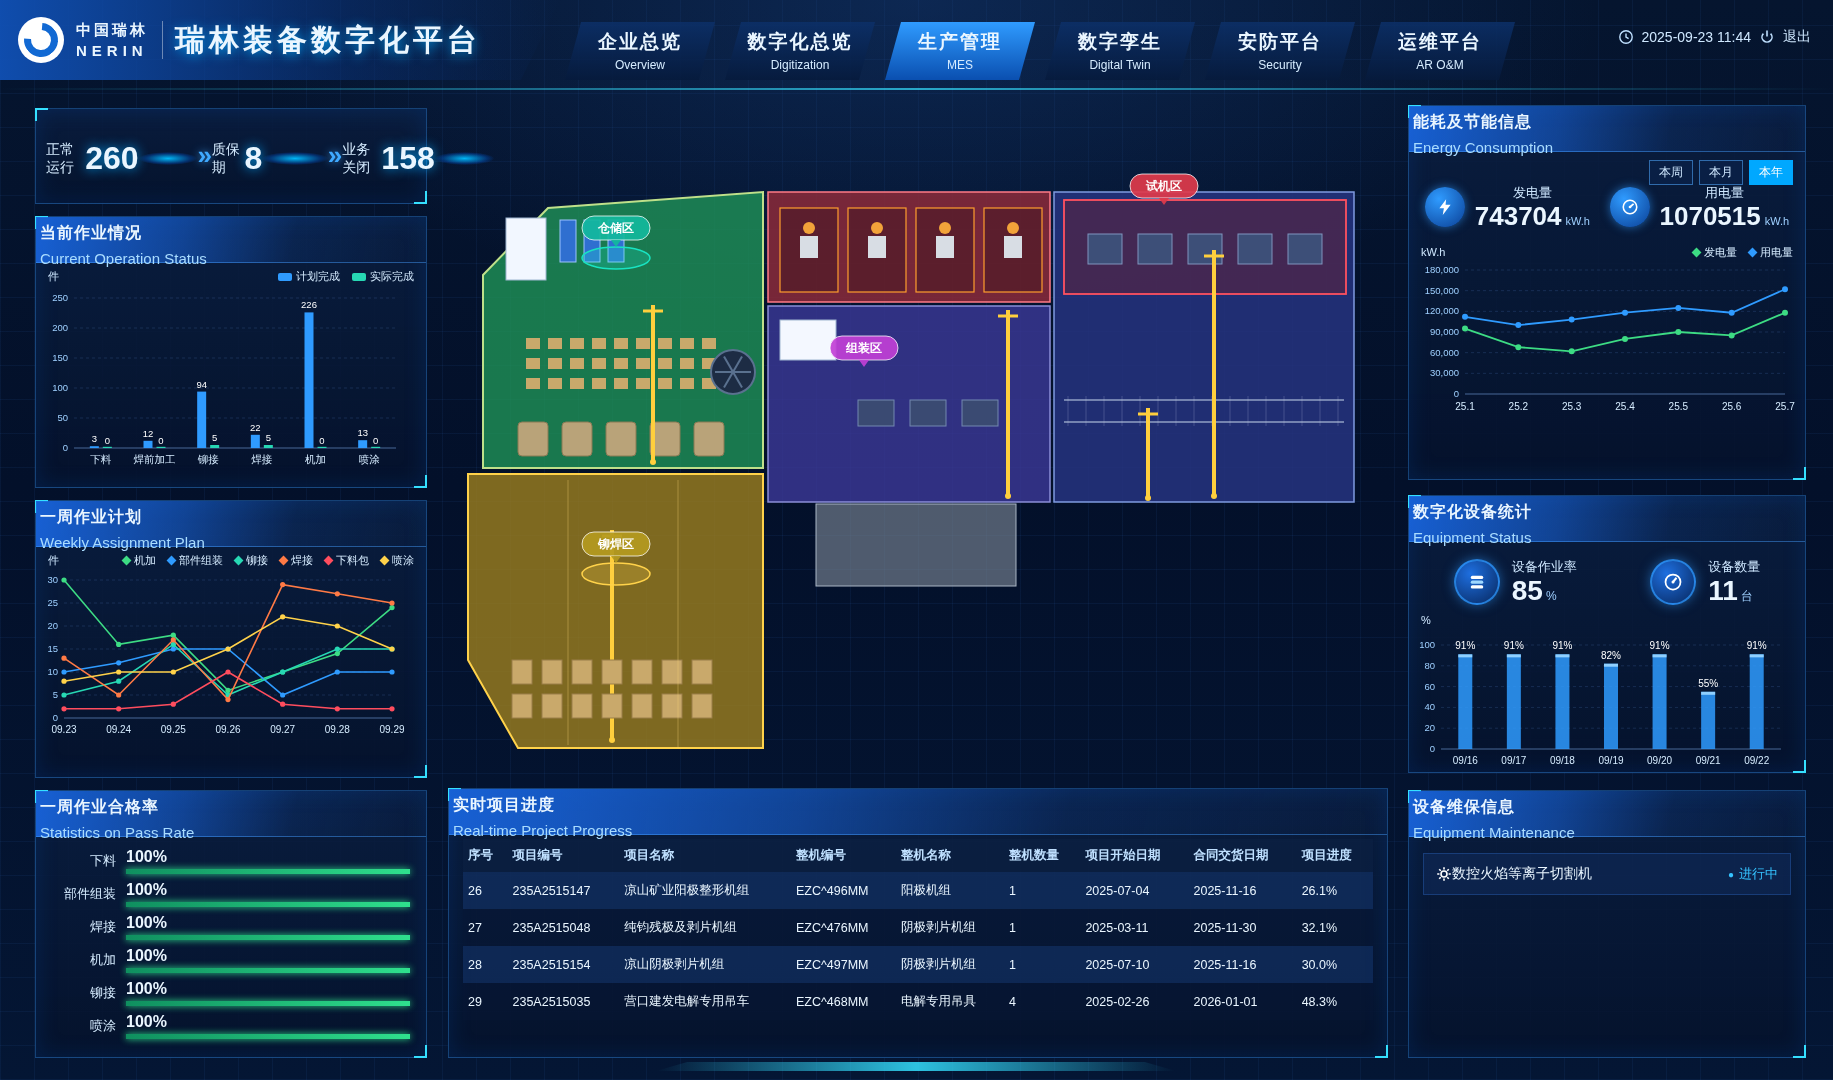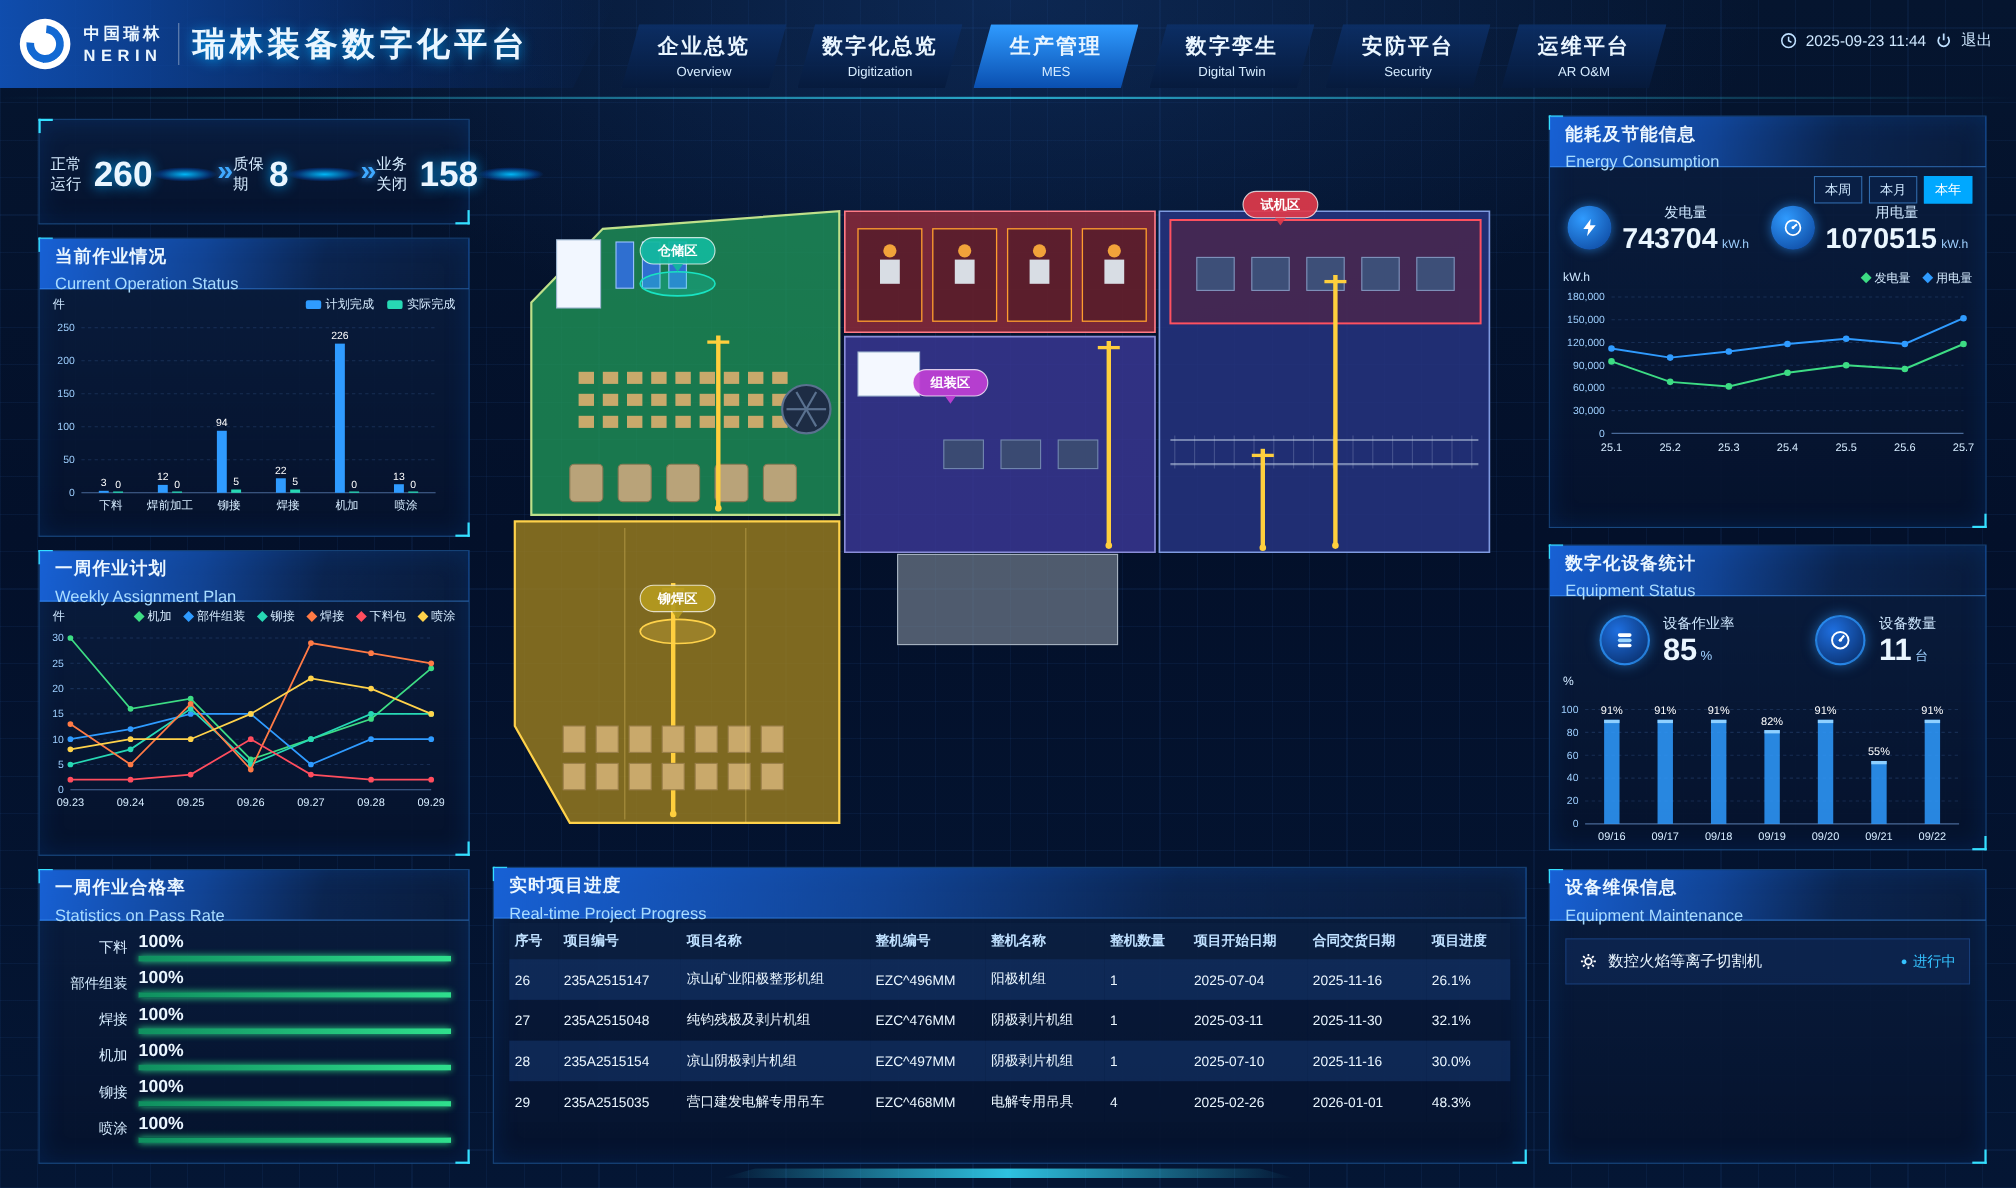--- a/index.html
+++ b/index.html
@@ -37,21 +37,21 @@
   .top-right{position:absolute;right:22px;top:28px;display:flex;align-items:center;gap:8px;font-size:14px;color:#cfe8ff}
   .mini-icon{width:16px;height:16px}
   .top-right .exit{cursor:pointer}
 
   
   .panel{position:absolute;background:linear-gradient(180deg,rgba(10,30,64,.88),rgba(5,18,44,.92));
     border:1px solid rgba(46,130,220,.42);box-shadow:inset 0 0 22px rgba(0,80,180,.22)}
   .panel::before,.panel::after{content:"";position:absolute;width:11px;height:11px;pointer-events:none}
   .panel::before{left:-1px;top:-1px;border-left:2px solid #35e0ff;border-top:2px solid #35e0ff}
   .panel::after{right:-1px;bottom:-1px;border-right:2px solid #35e0ff;border-bottom:2px solid #35e0ff}
-  .panel-head{position:relative;height:46px;padding:6px 14px 4px;
+  .panel-head{position:relative;height:46px;padding:6px 4px 4px;
     background:linear-gradient(100deg,rgba(24,100,220,.95) 0%,rgba(24,100,220,.55) 38%,rgba(24,100,220,.12) 66%,transparent 100%);
     border-bottom:1px solid rgba(70,160,255,.45)}
   .t-cn{font-size:16px;font-weight:bold;letter-spacing:1px}
   .t-en{font-size:15px;color:#a9dcff;margin-top:6px}
 
   
   .stats-row{display:flex;align-items:center;justify-content:space-around;height:100%;padding:6px 10px 0}
   .stat-item{display:flex;flex-direction:row;align-items:center}
   .stat-label{font-size:14px;color:#d6ecff}
   .stat-value{font-size:32px;font-weight:bold;line-height:1.05;text-shadow:0 0 12px rgba(0,170,255,.95)}
@@ -91,21 +91,21 @@
   .eq-stats{display:flex;justify-content:space-around;margin-top:16px;padding:0 8px}
   .eq-stat{display:flex;align-items:center;gap:12px}
   .eq-icon{width:46px;height:46px;border-radius:50%;display:flex;align-items:center;justify-content:center;
     background:radial-gradient(circle at 35% 30%, #1e6fe0, #07275e);border:2px solid rgba(47,155,255,.7);box-shadow:0 0 12px rgba(47,155,255,.5)}
   .eq-icon svg{width:20px;height:20px}
   .eq-label{font-size:13px;color:#cfe8ff}
   .eq-value{font-size:28px;font-weight:bold;line-height:1.1}
   .eq-unit{font-size:12px;color:#9fd0ff;margin-left:3px;font-weight:normal}
 
   
-  .mt-item{display:flex;align-items:center;gap:10px;margin:16px 14px;padding:11px 12px;
+  .mt-item{display:flex;align-items:center;margin:16px 14px;padding:11px 12px;
     background:rgba(16,44,92,.55);border:1px solid rgba(60,140,255,.25);cursor:pointer}
   .mt-item svg{width:16px;height:16px;flex:0 0 auto}
   .mt-name{flex:1;font-size:14px}
   .mt-status{font-size:13px;color:#35c3ff;display:flex;align-items:center;gap:5px}
   .mt-status i{font-style:normal;font-size:10px}
 
   
   .proj-wrap{padding:4px 14px 0}
   .proj-table{width:100%;border-collapse:collapse;font-size:12.5px;white-space:nowrap}
   .proj-table th{color:#bfe0ff;font-weight:bold;text-align:left;padding:8px 5px;background:rgba(12,34,70,.55)}

